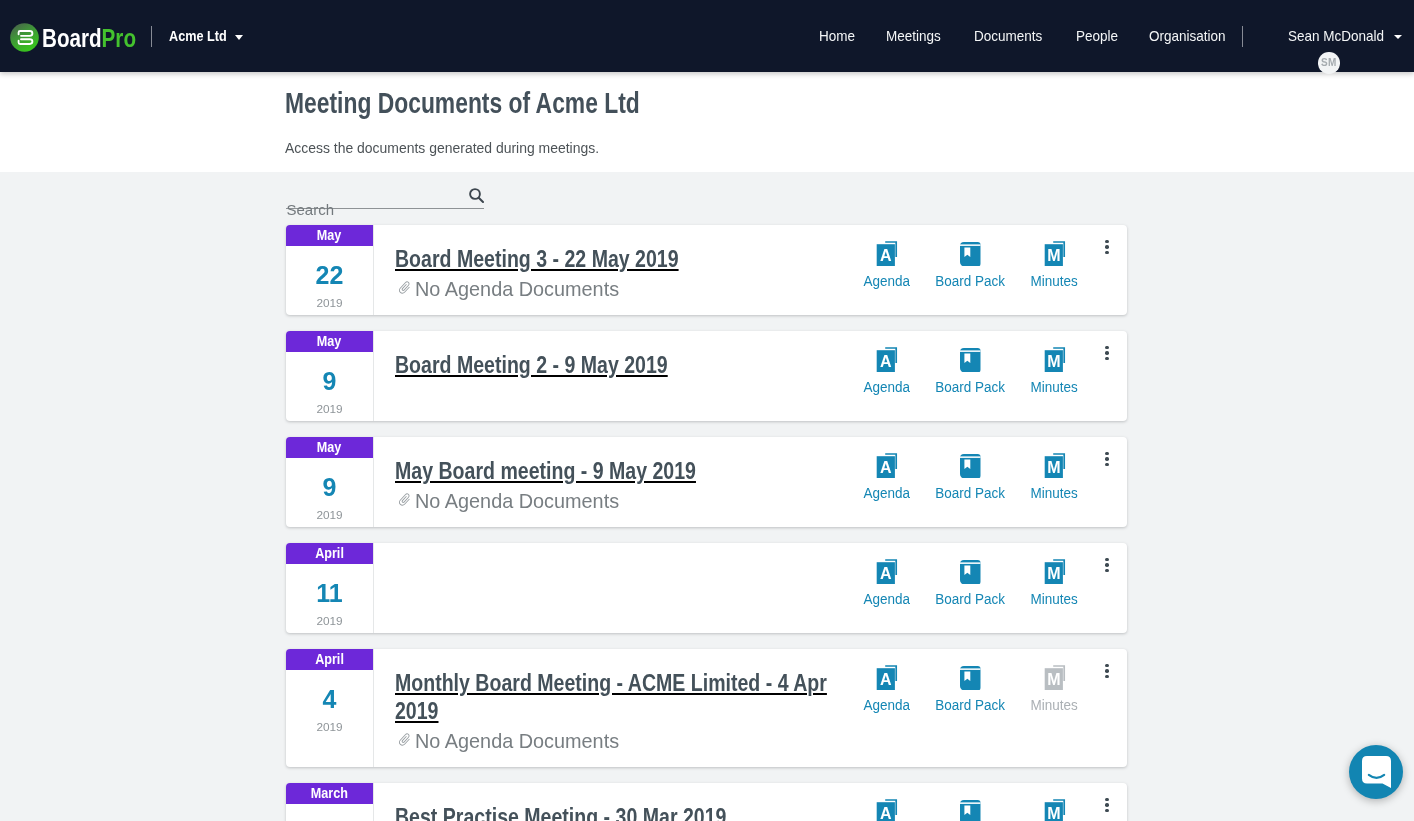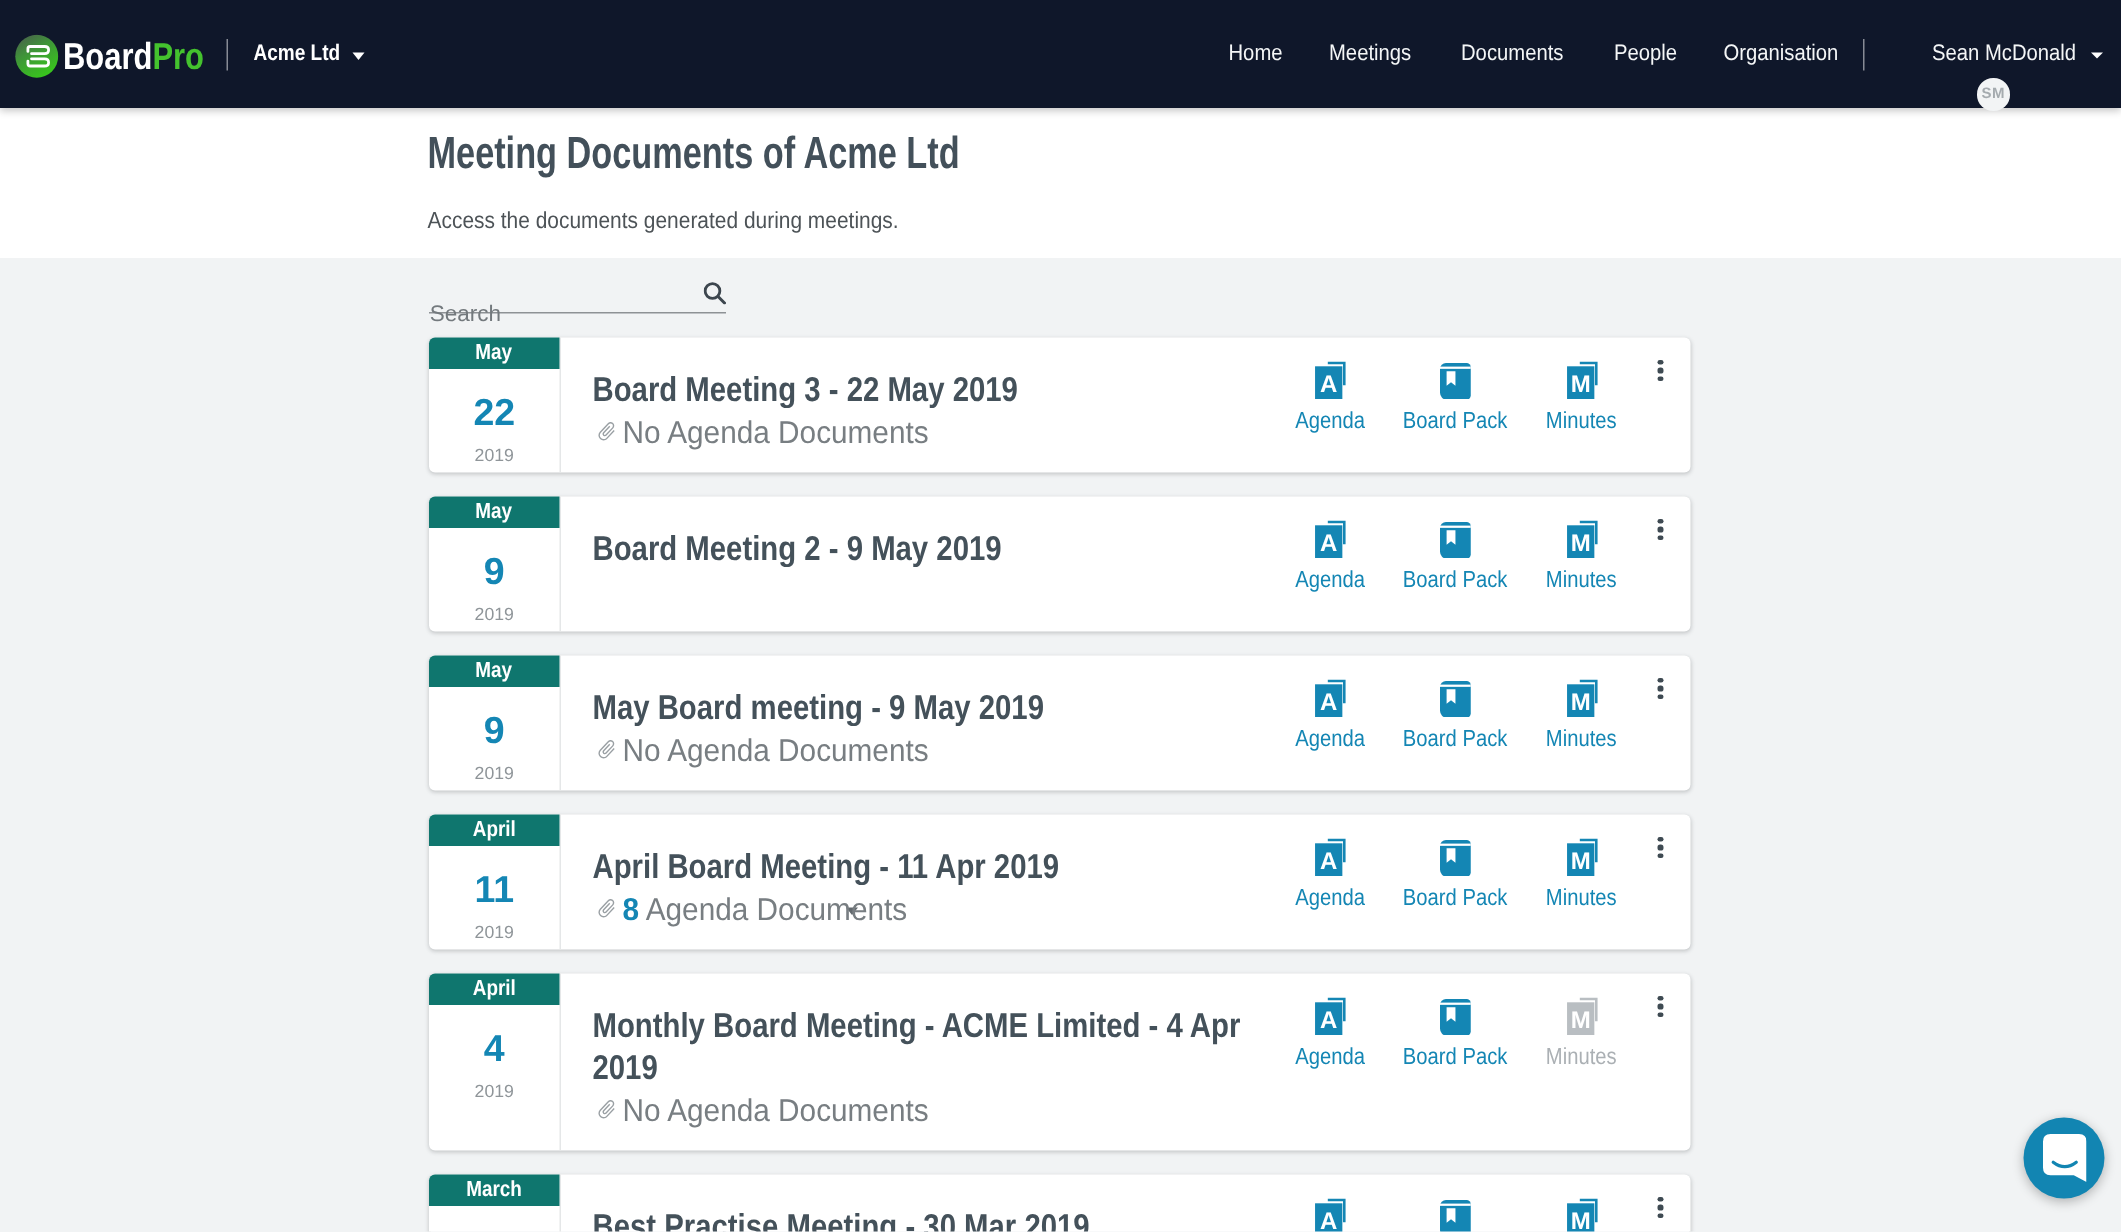--- a/index.html
+++ b/index.html
@@ -29,25 +29,25 @@
 .content { padding-left:286px; }
 .search { width:198px; position:relative; border-bottom:1.4px solid #8e9295; height:37.4px; }
 .search .ph { font-size:15px; line-height:15px; color:#73797d; position:absolute; left:0.5px; top:30px; }
 .search svg { position:absolute; left:183px; top:15.8px; }
 
 .card { width:841px; background:#fff; border-radius:4px; box-shadow:0 1px 3px rgba(60,64,67,.28); margin-top:16px; position:relative; display:flex; height:90px; }
 #cards { margin-top:-1px; }
 #cards .card:first-child { margin-top:17.1px; }
 .card.tall { height:118px; }
 .datecol { width:88px; min-width:88px; border-right:1px solid #e5e7e8; text-align:center; }
-.month { height:21px; background:#0f766e; border-radius:4px 0 0 0; }
+.month { height:21px; background:#6d28d9; border-radius:4px 0 0 0; }
 .month span { display:inline-block; color:#fff; font-size:14.5px; font-weight:700; line-height:21px; transform:scaleX(.87); }
 .day { color:#1486b4; font-size:25px; font-weight:700; margin-top:14.9px; line-height:29.5px; }
 .year { color:#8f9599; font-size:11.8px; margin-top:6.2px; line-height:12px; }
-.main { padding:19.1px 0 0 21px; width:440px; }
+.main { padding:19.1px 0 0 21px; width:440px;text-decoration:underline; }
 .title { font-size:23px; font-weight:700; color:#44515a; line-height:28px; white-space:nowrap; transform:scaleX(.85); transform-origin:0 0; }
 .meta { margin-top:7px; height:16px; position:relative; font-size:21px; line-height:15px; color:#787e82; }
 .meta svg.clip { position:absolute; left:2px; top:0px; }
 .meta .mtx { position:absolute; left:20px; top:1.5px; white-space:nowrap; display:inline-block; transform:scaleX(.945); transform-origin:0 0; }
 .meta .num { color:#1486b4; font-weight:700; }
 .meta .caret { border-top-color:#62696e; border-left-width:4.6px; border-right-width:4.6px; position:static; display:inline-block; margin-left:13px; vertical-align:1.5px; }
 
 .actions { position:absolute; left:558.5px; top:14.7px; display:flex; }
 .action { width:84px; text-align:center; color:#1486b4; }
 .action .ic { height:26px; overflow:hidden; }
@@ -234,26 +234,20 @@
           <i></i>
           <i></i>
         </div>
   </div>
       <div class="card">
     <div class="datecol">
       <div class="month"><span>April</span></div>
       <div class="day">11</div>
       <div class="year">2019</div>
     </div>
-    <div class="main">
-      <div class="title">April Board Meeting - 11 Apr 2019</div>
-      <div class="meta"><svg class="clip" width="15" height="15" viewBox="0 0 24 24" style="transform:rotate(43deg)">
-   <path d="M16.5 6v11.5c0 2.21-1.79 4-4 4s-4-1.79-4-4V5c0-1.38 1.12-2.5 2.5-2.5s2.5 1.12 2.5 2.5v10.5c0 .55-.45 1-1 1s-1-.45-1-1V6H10v9.5c0 1.38 1.12 2.5 2.5 2.5s2.5-1.12 2.5-2.5V5c0-2.21-1.79-4-4-4S7 2.79 7 5v12.5c0 3.04 2.46 5.5 5.5 5.5s5.5-2.46 5.5-5.5V6h-1.5z" fill="#9aa0a4"></path>
-  </svg><span class="mtx"><span class="num">8</span> Agenda Documents</span><span class="caret" style="margin-left:169px"></span></div>
-    </div>
     <div class="actions">
       <div class="action"><div class="ic">
               <svg width="22" height="26" viewBox="0 0 22 26">
     <path d="M9.2 2 H20.2 V16.9" fill="none" stroke="#1486b4" stroke-width="1.7"></path>
     <rect x="0.7" y="4.2" width="18.2" height="21.8" fill="#1486b4"></rect>
     <text x="9.8" y="21" text-anchor="middle" font-family="Liberation Sans, sans-serif" font-size="16" font-weight="bold" fill="#fff">A</text>
   </svg>
             </div><span class="lbl">Agenda</span></div>
       <div class="action"><div class="ic">
               <svg width="20.5" height="24.5" viewBox="0 0 20.5 24.5" style="margin-top:1.7px">

